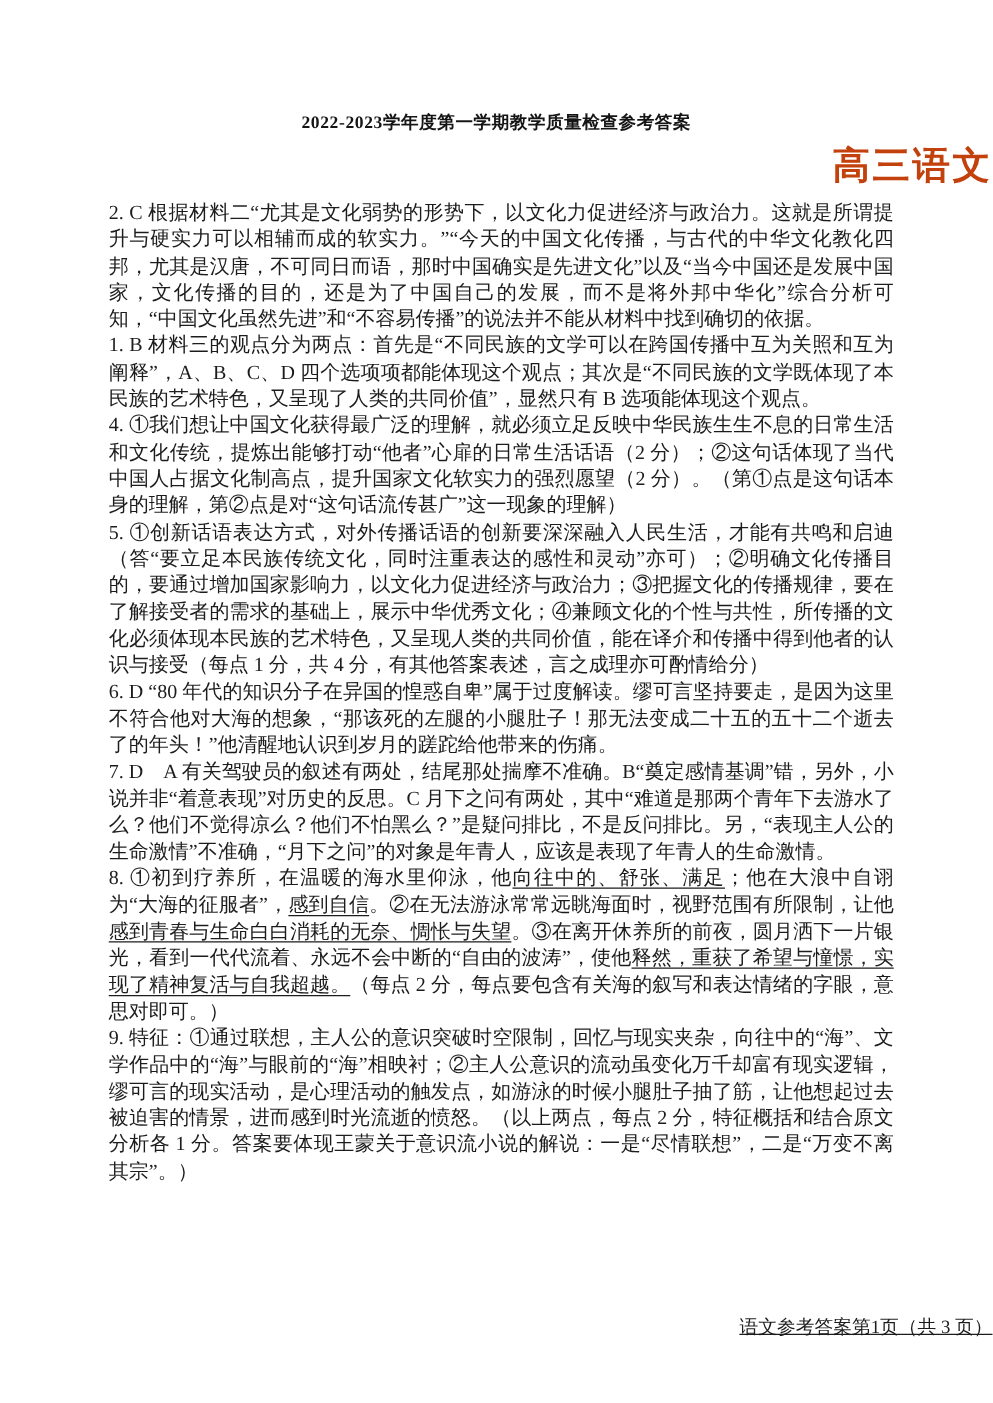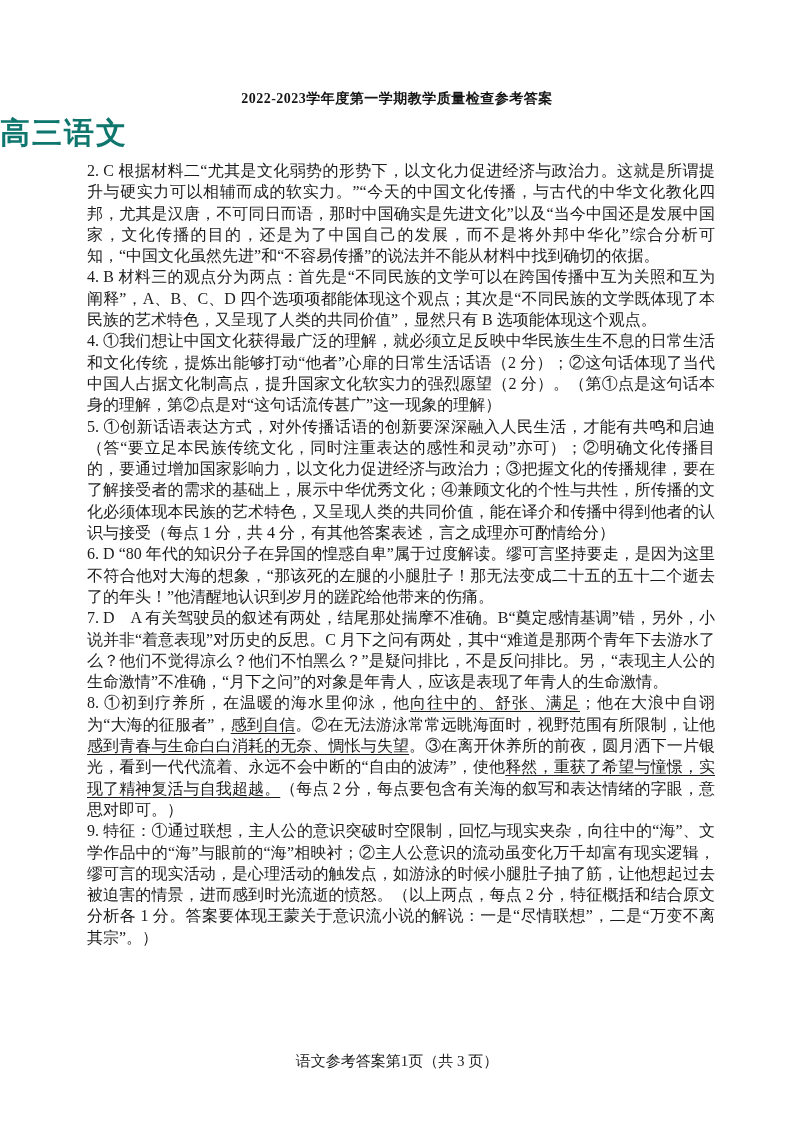--- a/index.html
+++ b/index.html
@@ -32,26 +32,26 @@
     font-weight: bold;
     line-height: 26px;
     letter-spacing: 0.5px;
     color: #151515;
   }
   .subject-title {
     position: absolute;
     top: 113px;
     left: 0;
     width: 794px;
-    text-align: left;
+    text-align: right;
     font-size: 30px;
     font-weight: bold;
     line-height: 40px;
     letter-spacing: 2px;
-    color: #0f766e;
+    color: #c2410c;
   }
   .content {
     position: absolute;
     left: 87px;
     top: 160px;
     width: 628px;
   }
   .content p {
     margin: 0;
     padding: 0;
@@ -64,37 +64,38 @@
   }
   .u {
     text-decoration: underline;
     text-underline-offset: 3px;
   }
   .footer {
     position: absolute;
     top: 1052px;
     left: 0;
     width: 794px;
-    text-align: center;
+    text-align: right;
     font-size: 15px;
     color: #1c1c1c;
+    text-decoration: underline;
   }
 </style>
 </head>
 <body>
 
 <div class="page">
 
   <div class="exam-title">2022-2023学年度第一学期教学质量检查参考答案</div>
 
   <div class="subject-title">高三语文</div>
 
   <div class="content">
     <p><span>2. C 根据材料二“尤其是文化弱势的形势下，以文化力促进经济与政治力。这就是所谓提升与硬实力可以相辅而成的软实力。”“今天的中国文化传播，与古代的中华文化教化四邦，尤其是汉唐，不可同日而语，那时中国确实是先进文化”以及“当今中国还是发展中国家，文化传播的目的，还是为了中国自己的发展，而不是将外邦中华化”综合分析可知，“中国文化虽然先进”和“不容易传播”的说法并不能从材料中找到确切的依据。</span></p>
-    <p><span>4. B 材料三的观点分为两点：首先是“不同民族的文学可以在跨国传播中互为关照和互为阐释”，A、B、C、D 四个选项项都能体现这个观点；其次是“不同民族的文学既体现了本民族的艺术特色，又呈现了人类的共同价值”，显然只有 B 选项能体现这个观点。</span></p>
+    <p><span>1. B 材料三的观点分为两点：首先是“不同民族的文学可以在跨国传播中互为关照和互为阐释”，A、B、C、D 四个选项项都能体现这个观点；其次是“不同民族的文学既体现了本民族的艺术特色，又呈现了人类的共同价值”，显然只有 B 选项能体现这个观点。</span></p>
     <p><span>4. ①我们想让中国文化获得最广泛的理解，就必须立足反映中华民族生生不息的日常生活和文化传统，提炼出能够打动“他者”心扉的日常生活话语（2 分）；②这句话体现了当代中国人占据文化制高点，提升国家文化软实力的强烈愿望（2 分）。（第①点是这句话本身的理解，第②点是对“这句话流传甚广”这一现象的理解）</span></p>
     <p><span>5. ①创新话语表达方式，对外传播话语的创新要深深融入人民生活，才能有共鸣和启迪（答“要立足本民族传统文化，同时注重表达的感性和灵动”亦可）；②明确文化传播目的，要通过增加国家影响力，以文化力促进经济与政治力；③把握文化的传播规律，要在了解接受者的需求的基础上，展示中华优秀文化；④兼顾文化的个性与共性，所传播的文化必须体现本民族的艺术特色，又呈现人类的共同价值，能在译介和传播中得到他者的认识与接受（每点 1 分，共 4 分，有其他答案表述，言之成理亦可酌情给分）</span></p>
     <p><span>6. D “80 年代的知识分子在异国的惶惑自卑”属于过度解读。缪可言坚持要走，是因为这里不符合他对大海的想象，“那该死的左腿的小腿肚子！那无法变成二十五的五十二个逝去了的年头！”他清醒地认识到岁月的蹉跎给他带来的伤痛。</span></p>
     <p><span>7. D　A 有关驾驶员的叙述有两处，结尾那处揣摩不准确。B“奠定感情基调”错，另外，小说并非“着意表现”对历史的反思。C 月下之问有两处，其中“难道是那两个青年下去游水了么？他们不觉得凉么？他们不怕黑么？”是疑问排比，不是反问排比。另，“表现主人公的生命激情”不准确，“月下之问”的对象是年青人，应该是表现了年青人的生命激情。</span></p>
     <p><span>8. ①初到疗养所，在温暖的海水里仰泳，他</span><span class="u">向往中的、舒张、满足</span><span>；他在大浪中自诩为“大海的征服者”，</span><span class="u">感到自信</span><span>。②在无法游泳常常远眺海面时，视野范围有所限制，让他</span><span class="u">感到青春与生命白白消耗的无奈、惆怅与失望</span><span>。③在离开休养所的前夜，圆月洒下一片银光，看到一代代流着、永远不会中断的“自由的波涛”，使他</span><span class="u">释然，重获了希望与憧憬，实现了精神复活与自我超越。</span><span>（每点 2 分，每点要包含有关海的叙写和表达情绪的字眼，意思对即可。）</span></p>
     <p><span>9. 特征：①通过联想，主人公的意识突破时空限制，回忆与现实夹杂，向往中的“海”、文学作品中的“海”与眼前的“海”相映衬；②主人公意识的流动虽变化万千却富有现实逻辑，缪可言的现实活动，是心理活动的触发点，如游泳的时候小腿肚子抽了筋，让他想起过去被迫害的情景，进而感到时光流逝的愤怒。（以上两点，每点 2 分，特征概括和结合原文分析各 1 分。答案要体现王蒙关于意识流小说的解说：一是“尽情联想”，二是“万变不离其宗”。）</span></p>
   </div>
 
   <div class="footer">语文参考答案第1页（共 3 页）</div>
 

